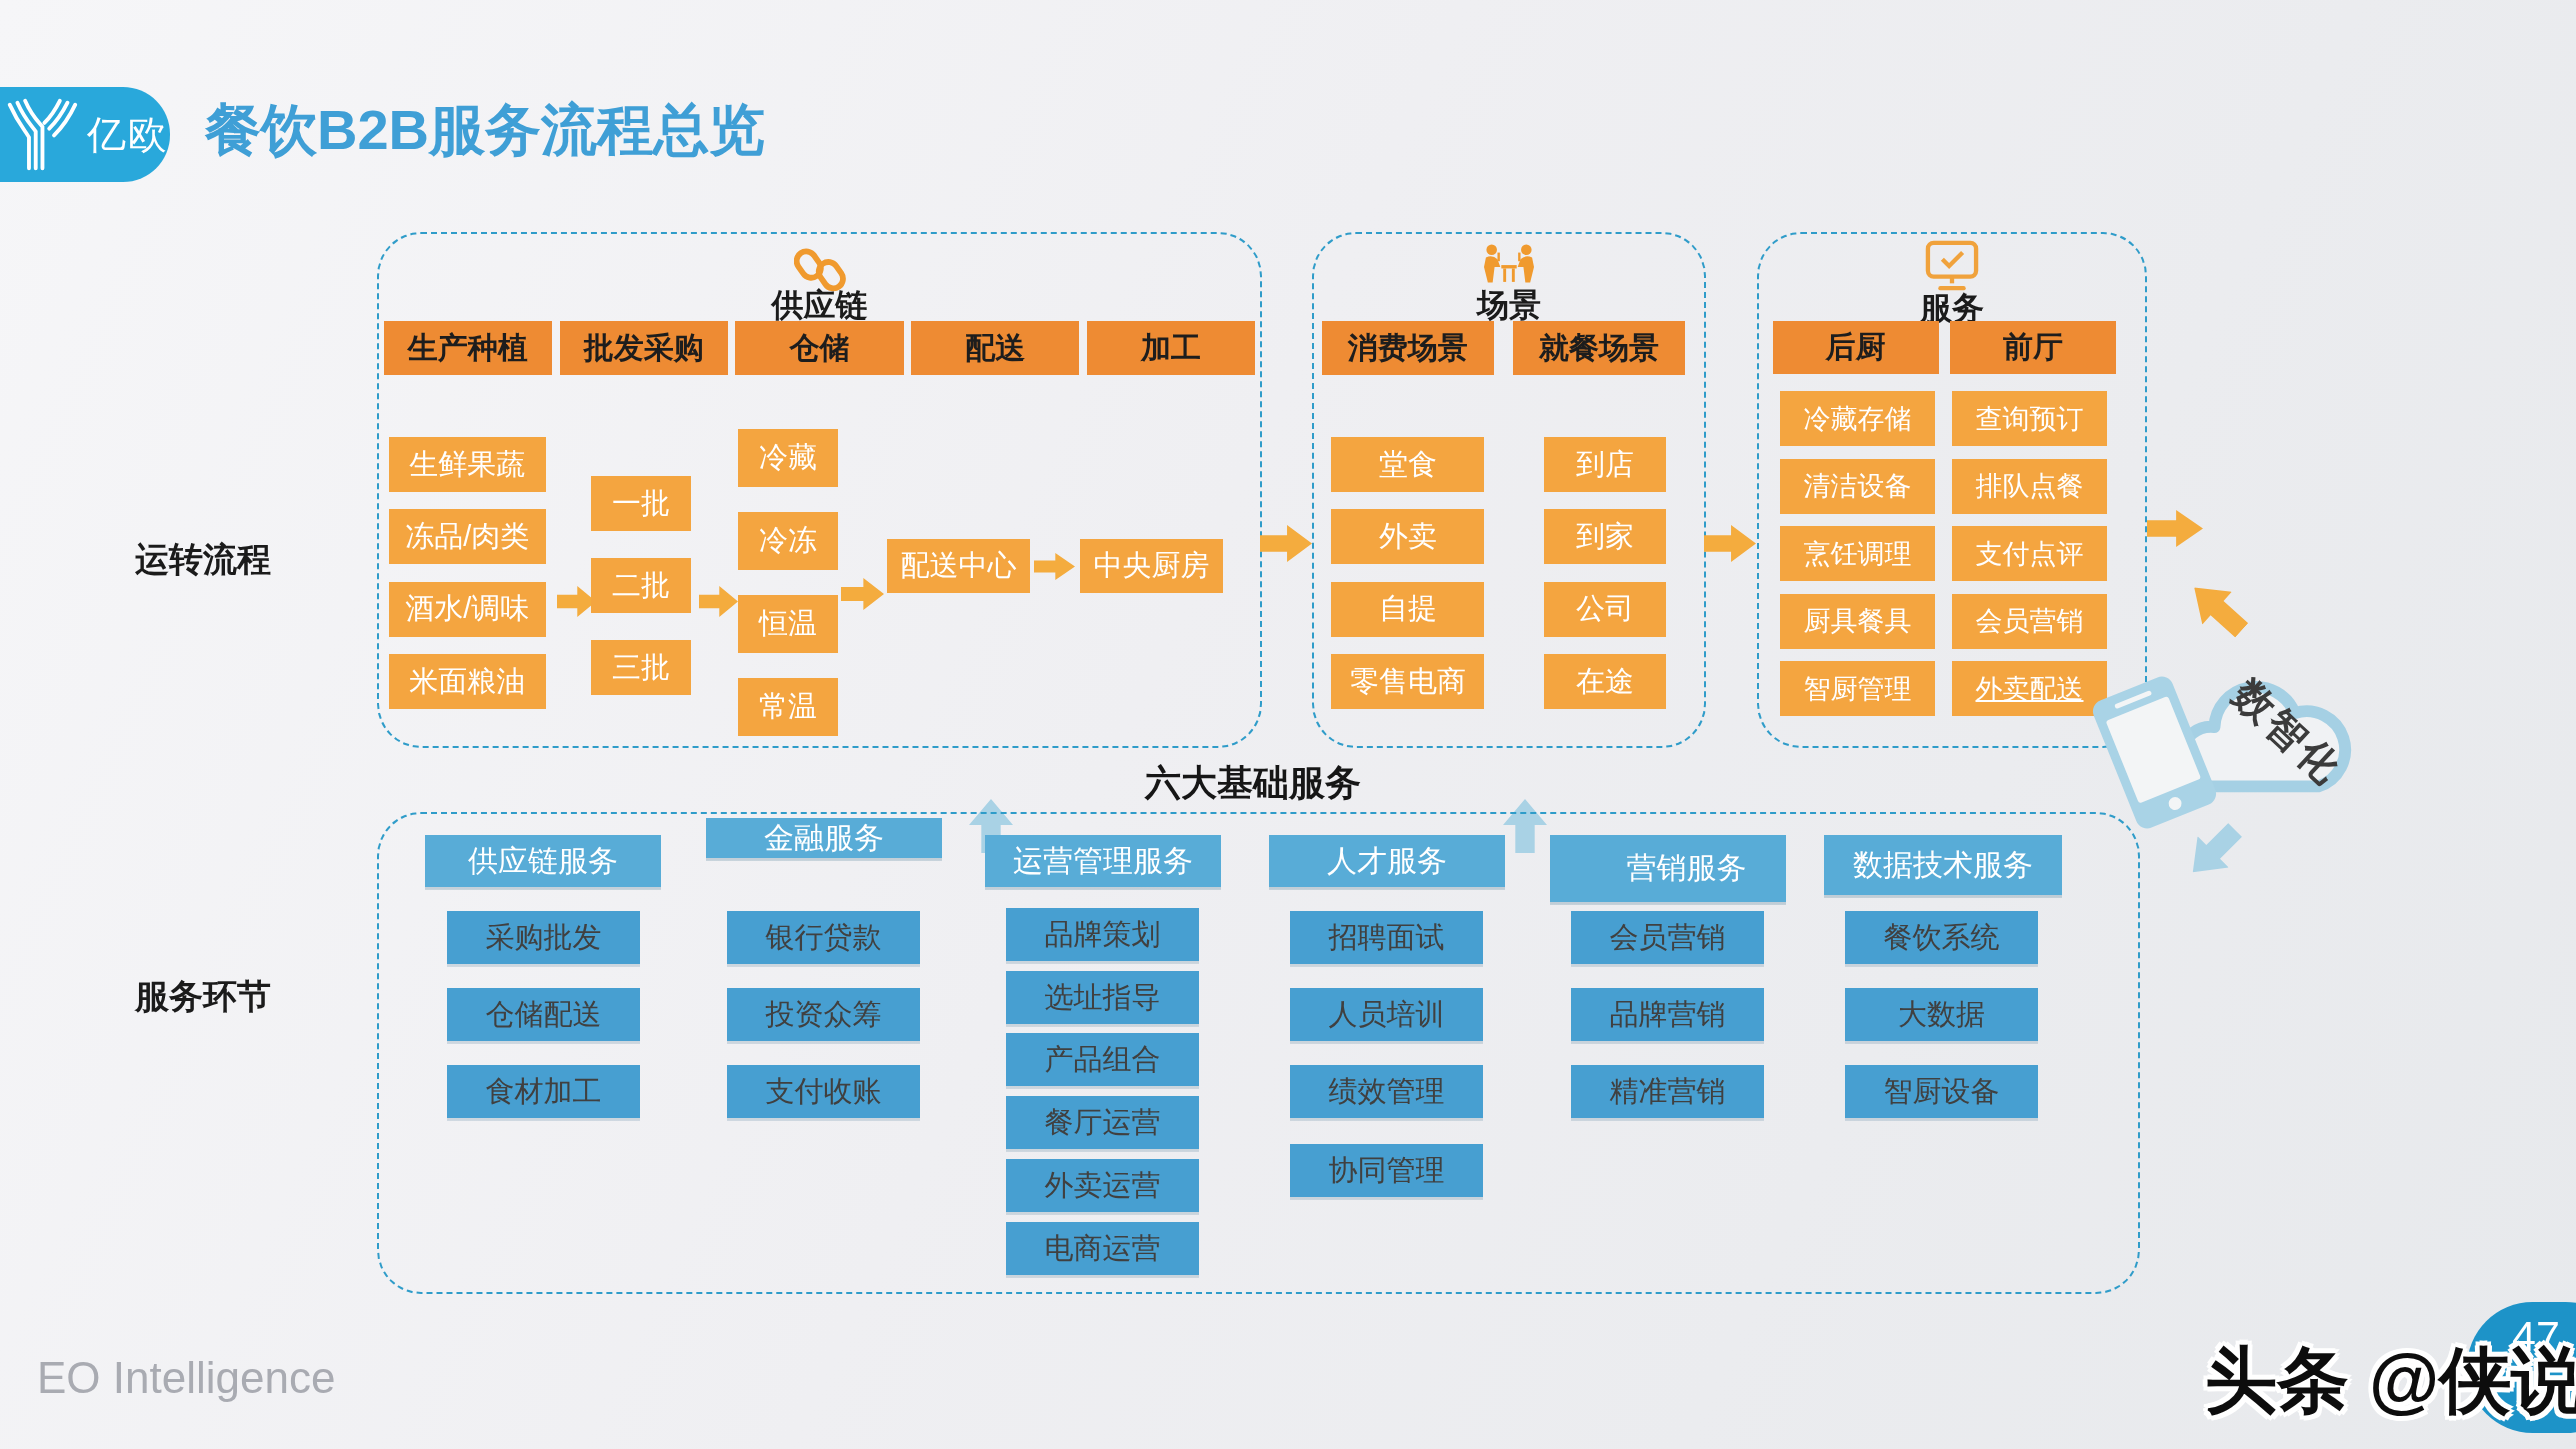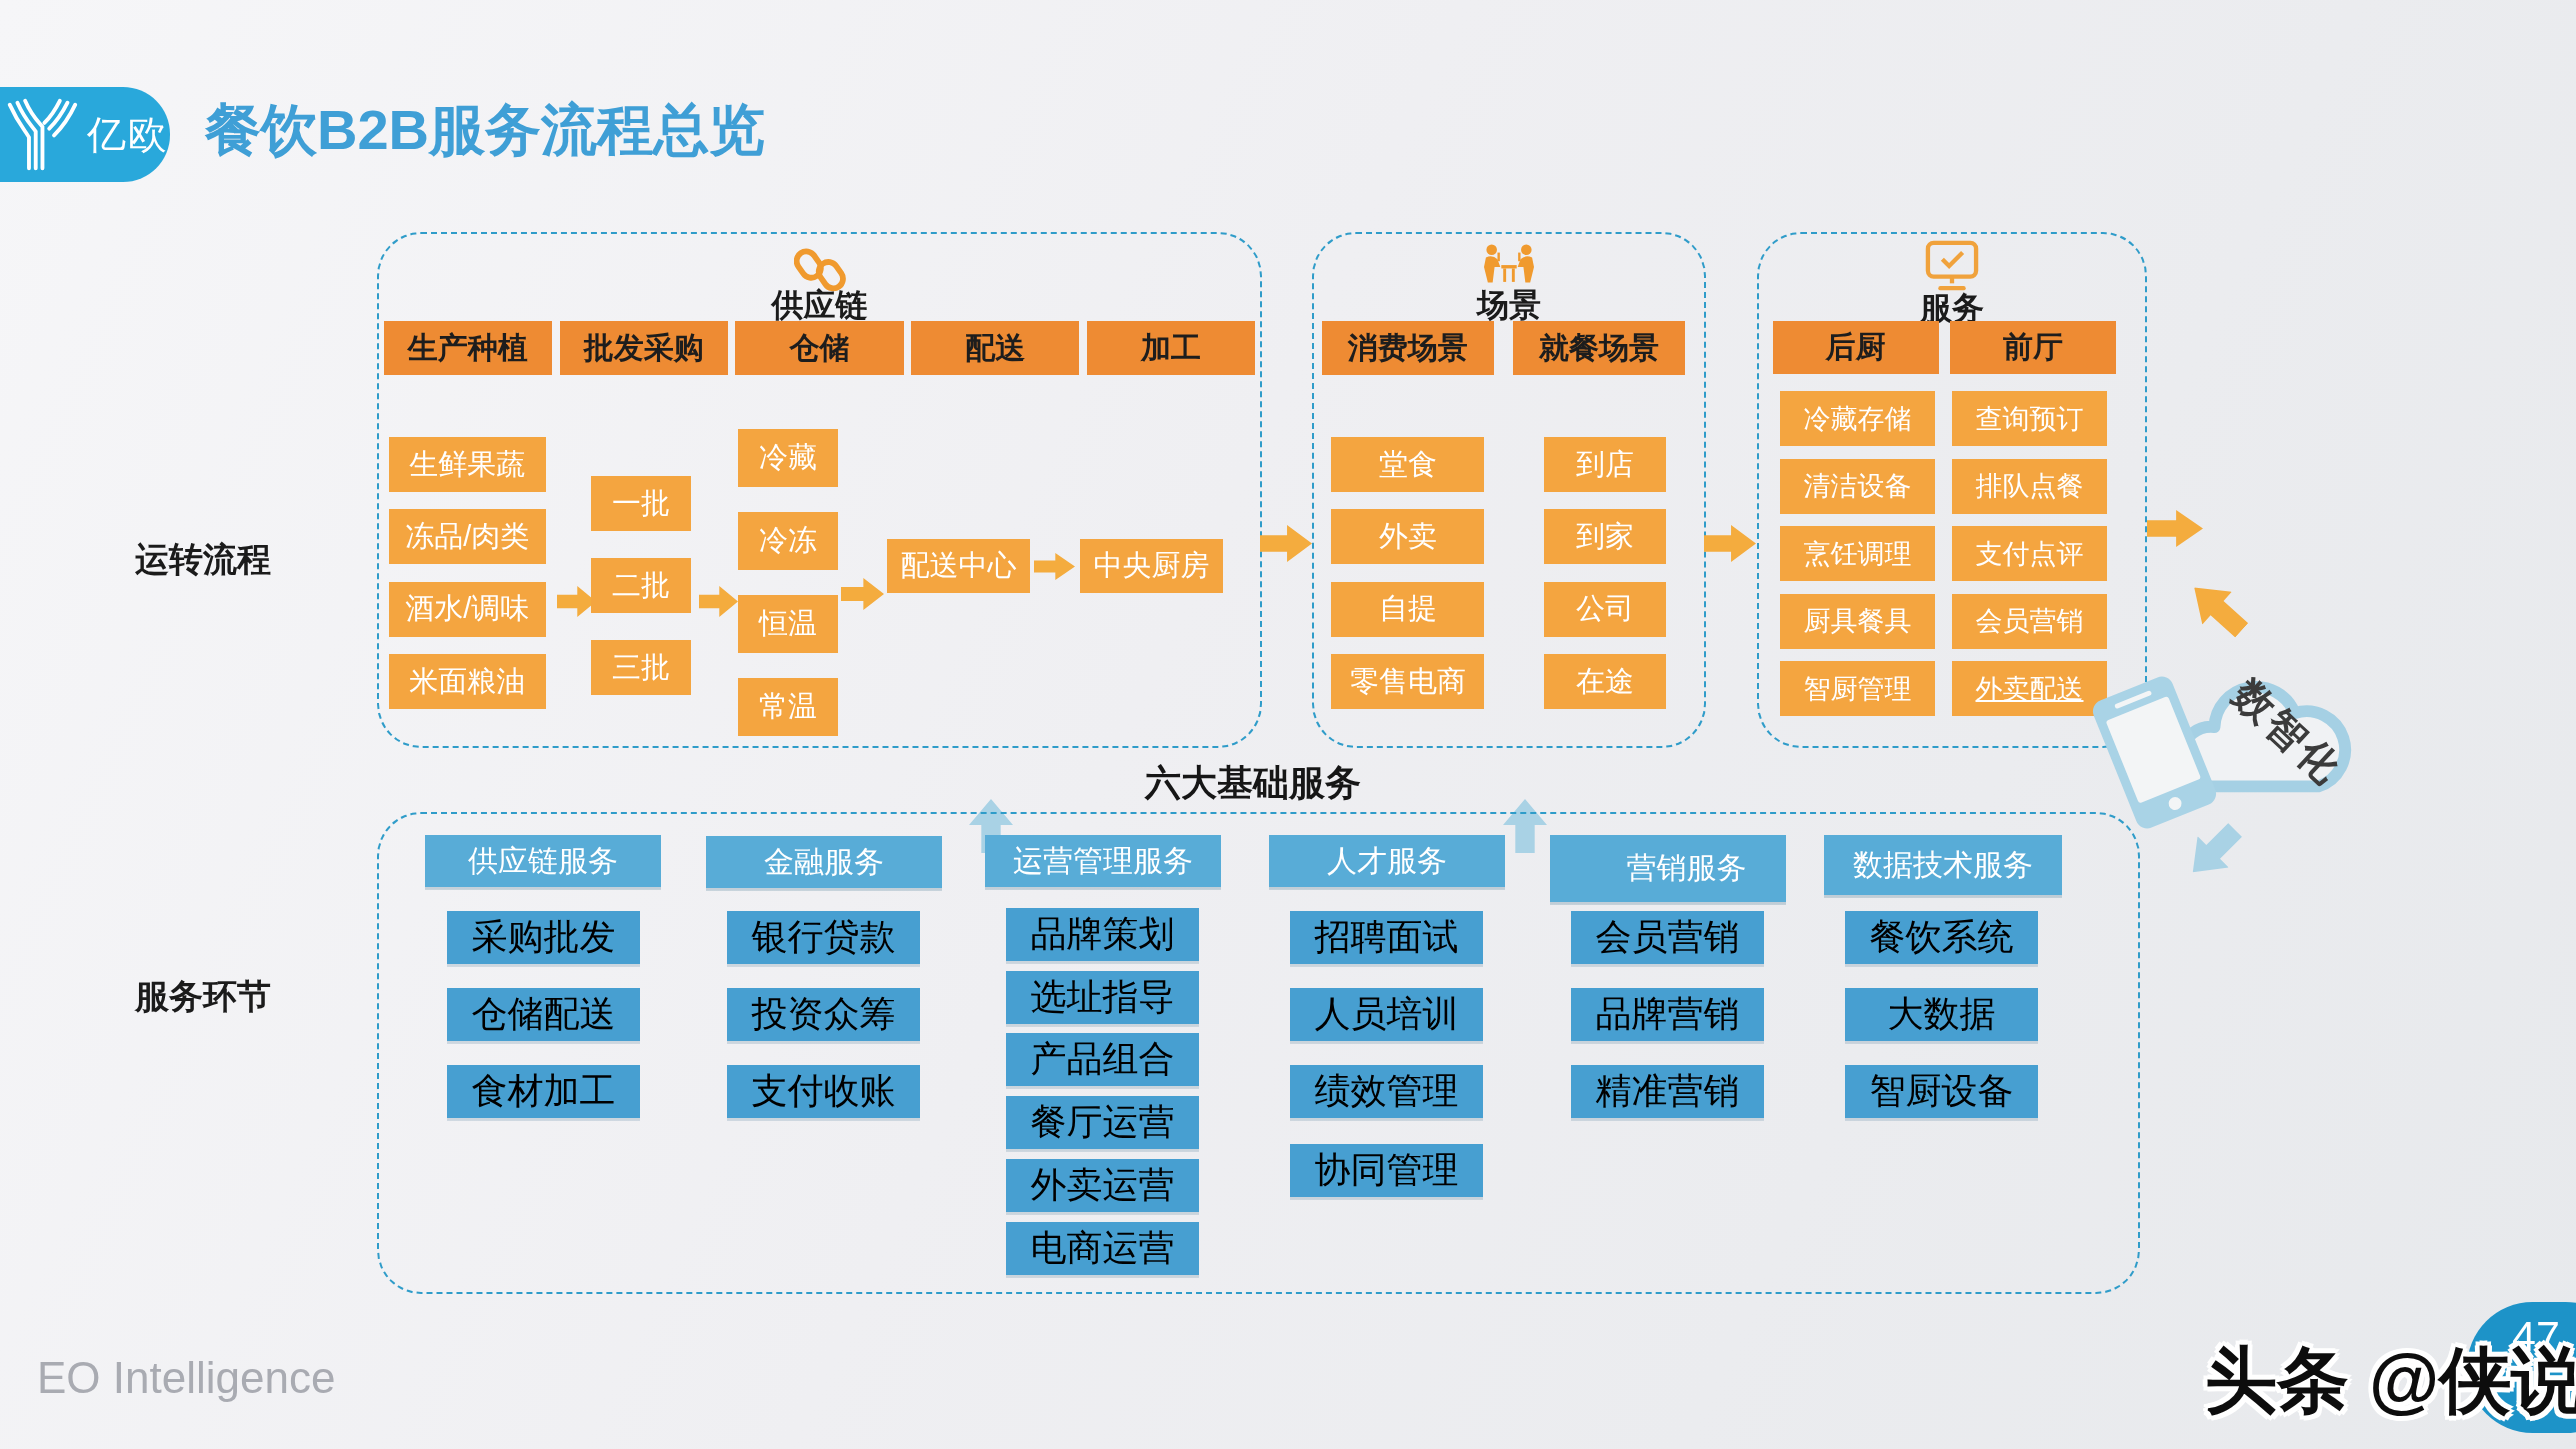--- a/index.html
+++ b/index.html
@@ -16,21 +16,21 @@
   .side-label{position:absolute;font-size:34px;font-weight:700;color:#1b1b1b;}
   
   .dash-box{position:absolute;border:2.9px dashed #2f9cc9;border-radius:44px;}
   .ptitle{position:absolute;left:0;width:100%;text-align:center;font-size:32px;font-weight:700;color:#1b1b1b;}
   .picon{position:absolute;left:50%;transform:translateX(-50%);}
   
   .ohead,.oitem,.bhead,.bitem{display:flex;align-items:center;justify-content:center;box-sizing:border-box;}
   .ohead{background:#ee8b33;color:#1d1d1d;font-size:30px;font-weight:600;}
   .oitem{background:#f4a540;color:#ffffff;font-size:29px;}
   .bhead{background:#58acd7;color:#ffffff;font-size:30px;box-shadow:0 2.9px 0 rgba(60,110,140,.25);}
-  .bitem{background:#479fd1;color:#000000;font-size:36px;box-shadow:0 2.9px 0 rgba(60,110,140,.2);}
+  .bitem{background:#479fd1;color:#404040;font-size:29px;box-shadow:0 2.9px 0 rgba(60,110,140,.2);}
   .abs{position:absolute;}
   .stack{position:absolute;display:flex;flex-direction:column;}
   .hrow{position:absolute;display:flex;}
   
   .arr{position:absolute;background:#f4ac3e;
        clip-path:polygon(0% 28%,52% 28%,52% 0%,100% 50%,52% 100%,52% 72%,0% 72%);}
   .arr.blue{background:#a9d2e5;}
   
   .mid-label{position:absolute;font-size:36px;font-weight:700;color:#161616;text-align:center;}
   .consumer-box{position:absolute;border:2.9px dotted #4c4c4c;border-radius:21px;}
@@ -208,21 +208,21 @@
   <div class="mid-label" style="left:1060px;top:759px;width:386px;">六大基础服务</div>
   <div class="arr blue" style="left:1498px;top:804px;width:54px;height:44px;transform:rotate(-90deg);"></div>
 
   <div class="dash-box" style="left:377px;top:812px;width:1759px;height:478px;">
 
     <div class="bhead abs" style="left:46px;top:21px;width:236px;height:52px;">供应链服务</div>
     <div class="bitem abs" style="left:68px;top:97px;width:193px;height:53px;">采购批发</div>
     <div class="bitem abs" style="left:68px;top:174px;width:193px;height:53px;">仓储配送</div>
     <div class="bitem abs" style="left:68px;top:251px;width:193px;height:53px;">食材加工</div>
 
-    <div class="bhead abs" style="left:327px;top:22px;width:236px;height:52px;">金融服务</div>
+    <div class="bhead abs" style="left:327px;top:4px;width:236px;height:40px;">金融服务</div>
     <div class="bitem abs" style="left:348px;top:97px;width:193px;height:53px;">银行贷款</div>
     <div class="bitem abs" style="left:348px;top:174px;width:193px;height:53px;">投资众筹</div>
     <div class="bitem abs" style="left:348px;top:251px;width:193px;height:53px;">支付收账</div>
 
     <div class="bhead abs" style="left:606px;top:21px;width:236px;height:52px;">运营管理服务</div>
     <div class="bitem abs" style="left:627px;top:94px;width:193px;height:53px;">品牌策划</div>
     <div class="bitem abs" style="left:627px;top:157px;width:193px;height:53px;">选址指导</div>
     <div class="bitem abs" style="left:627px;top:219px;width:193px;height:53px;">产品组合</div>
     <div class="bitem abs" style="left:627px;top:282px;width:193px;height:53px;">餐厅运营</div>
     <div class="bitem abs" style="left:627px;top:345px;width:193px;height:53px;">外卖运营</div>

